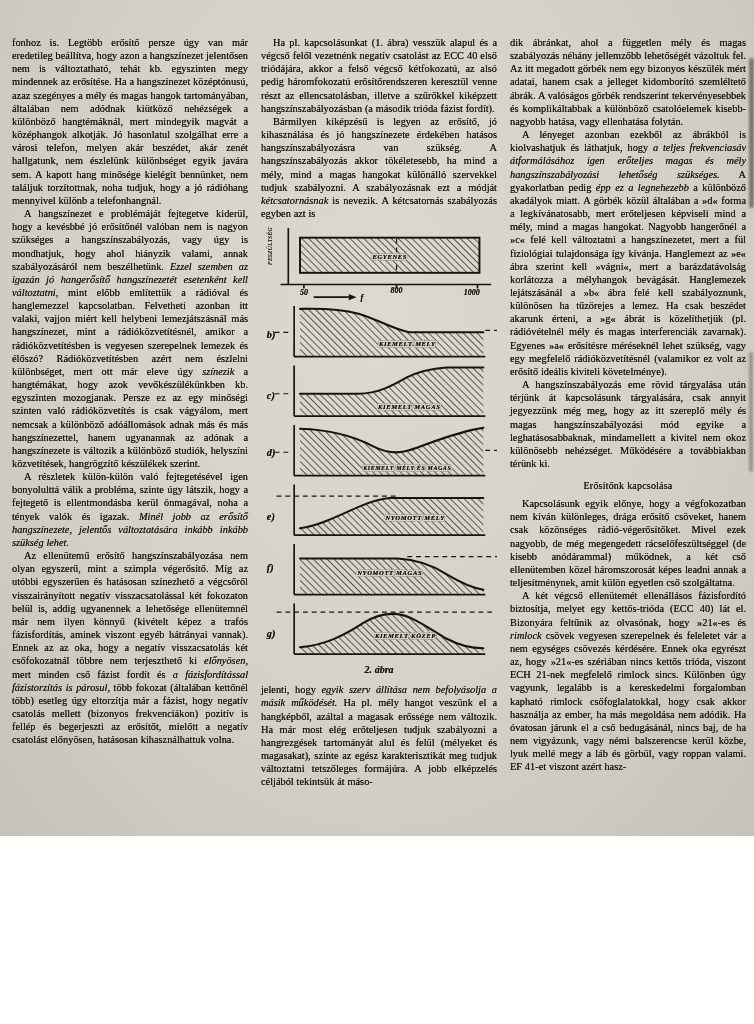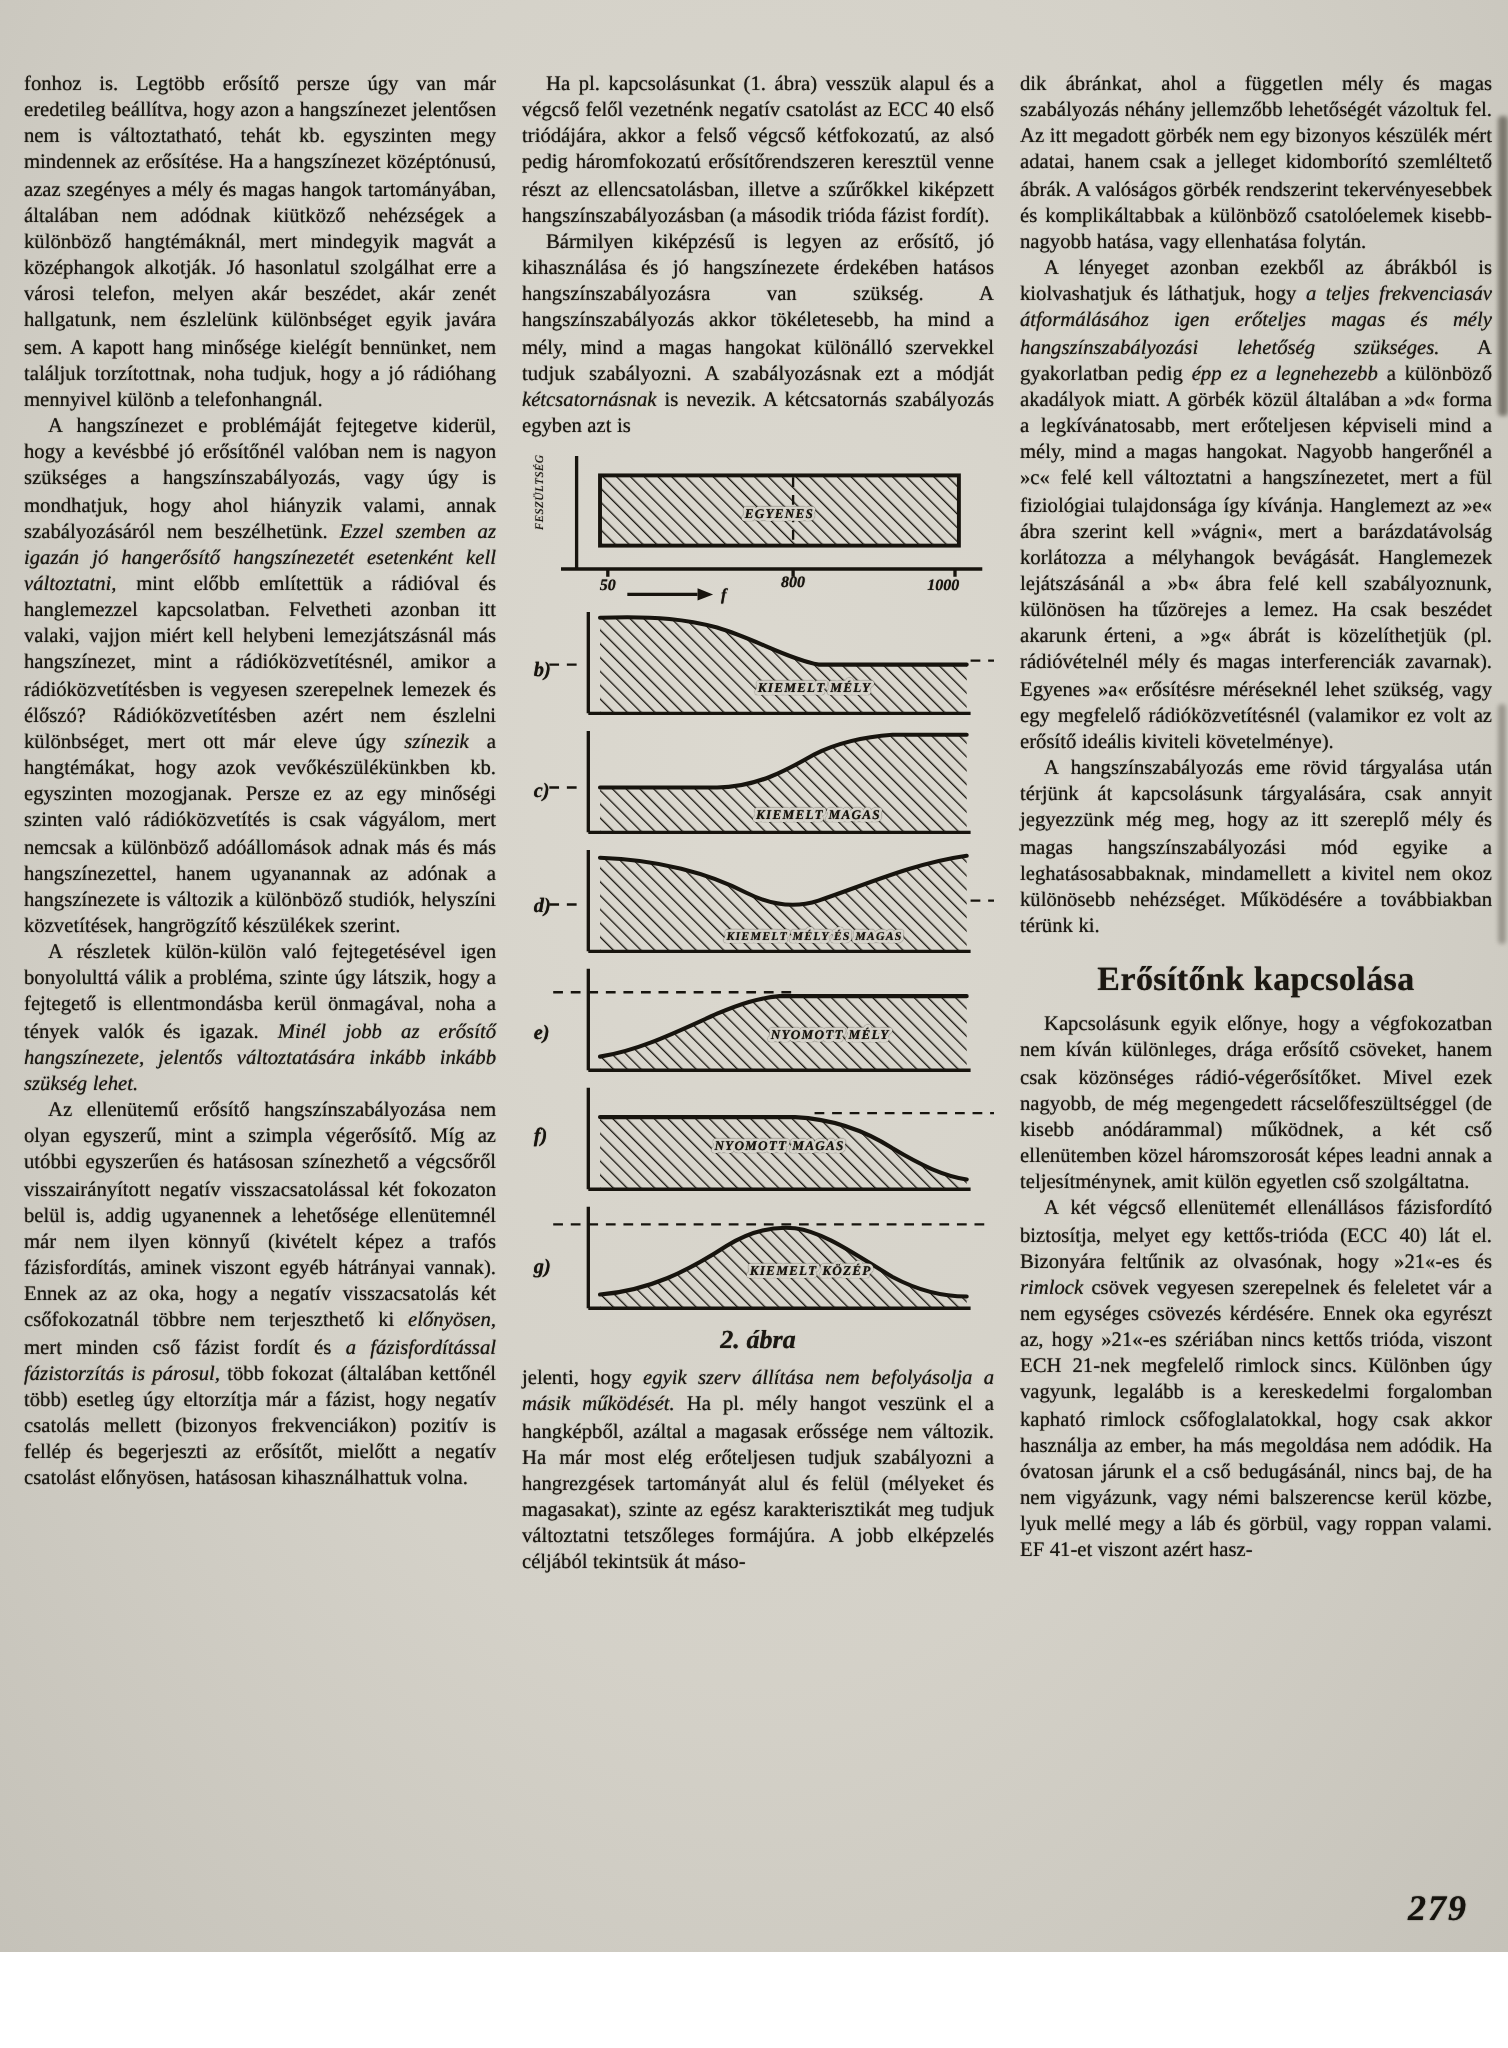--- a/index.html
+++ b/index.html
@@ -1,18 +1,18 @@
 <!DOCTYPE html>
 <html lang="hu"><head>
 <meta charset="utf-8">
 <style>
   html,body{margin:0;padding:0;}
   .page{
     position:relative;
-    width:754px;height:976px;
+    width:754px;height:836px;
     overflow:hidden;
     background:
       radial-gradient(ellipse at 50% 38%, #dcd9d0 0%, #d4d1c8 55%, #c5c2b9 100%);
     font-family:"Liberation Serif","DejaVu Serif",serif;
     color:#1b1812;
   }
   .cols{
     position:absolute;top:36px;left:12px;right:8px;
     display:flex;gap:13px;
   }
@@ -20,27 +20,27 @@
     width:236px;flex:0 0 236px;
     font-size:10.35px;line-height:13.15px;
     text-align:justify;
     text-shadow:0 0 .45px rgba(24,20,12,.85);
     word-spacing:.2px;
   }
   .para{margin:0;text-indent:12px;}
   .para.noindent{text-indent:0;}
   .para em{font-style:italic;}
   .subhead{
-    font-weight:bold;text-align:center;font-size:17px;line-height:1.3;
+    font-weight:normal;text-align:center;font-size:10px;line-height:1.3;
     margin:9px 8px 5px 8px;text-indent:0;letter-spacing:.2px;
   }
   figure.fig-wrap{margin:6px 0 4px 0;}
   svg.fig{display:block;width:236px;height:auto;}
   .fig-caption{
-    text-align:center;font-style:italic;font-size:13px;
+    text-align:center;font-style:italic;font-size:10px;
     margin:2px 0 7px 0;font-weight:bold;
   }
   .ax{stroke:#17140e;stroke-width:1.7;fill:none;}
   .curve{stroke:#17140e;stroke-width:2.1;fill:none;stroke-linecap:round;}
   .hatchfill{fill:url(#hx);}
   .dash{stroke:#17140e;stroke-width:1.2;fill:none;stroke-dasharray:5 4;}
   .chart-letter{font-style:italic;font-weight:bold;font-size:10.5px;fill:#17140e;}
   .chart-label{
     font-style:italic;font-weight:bold;font-size:6.8px;fill:#17140e;
     text-anchor:middle;letter-spacing:.6px;

